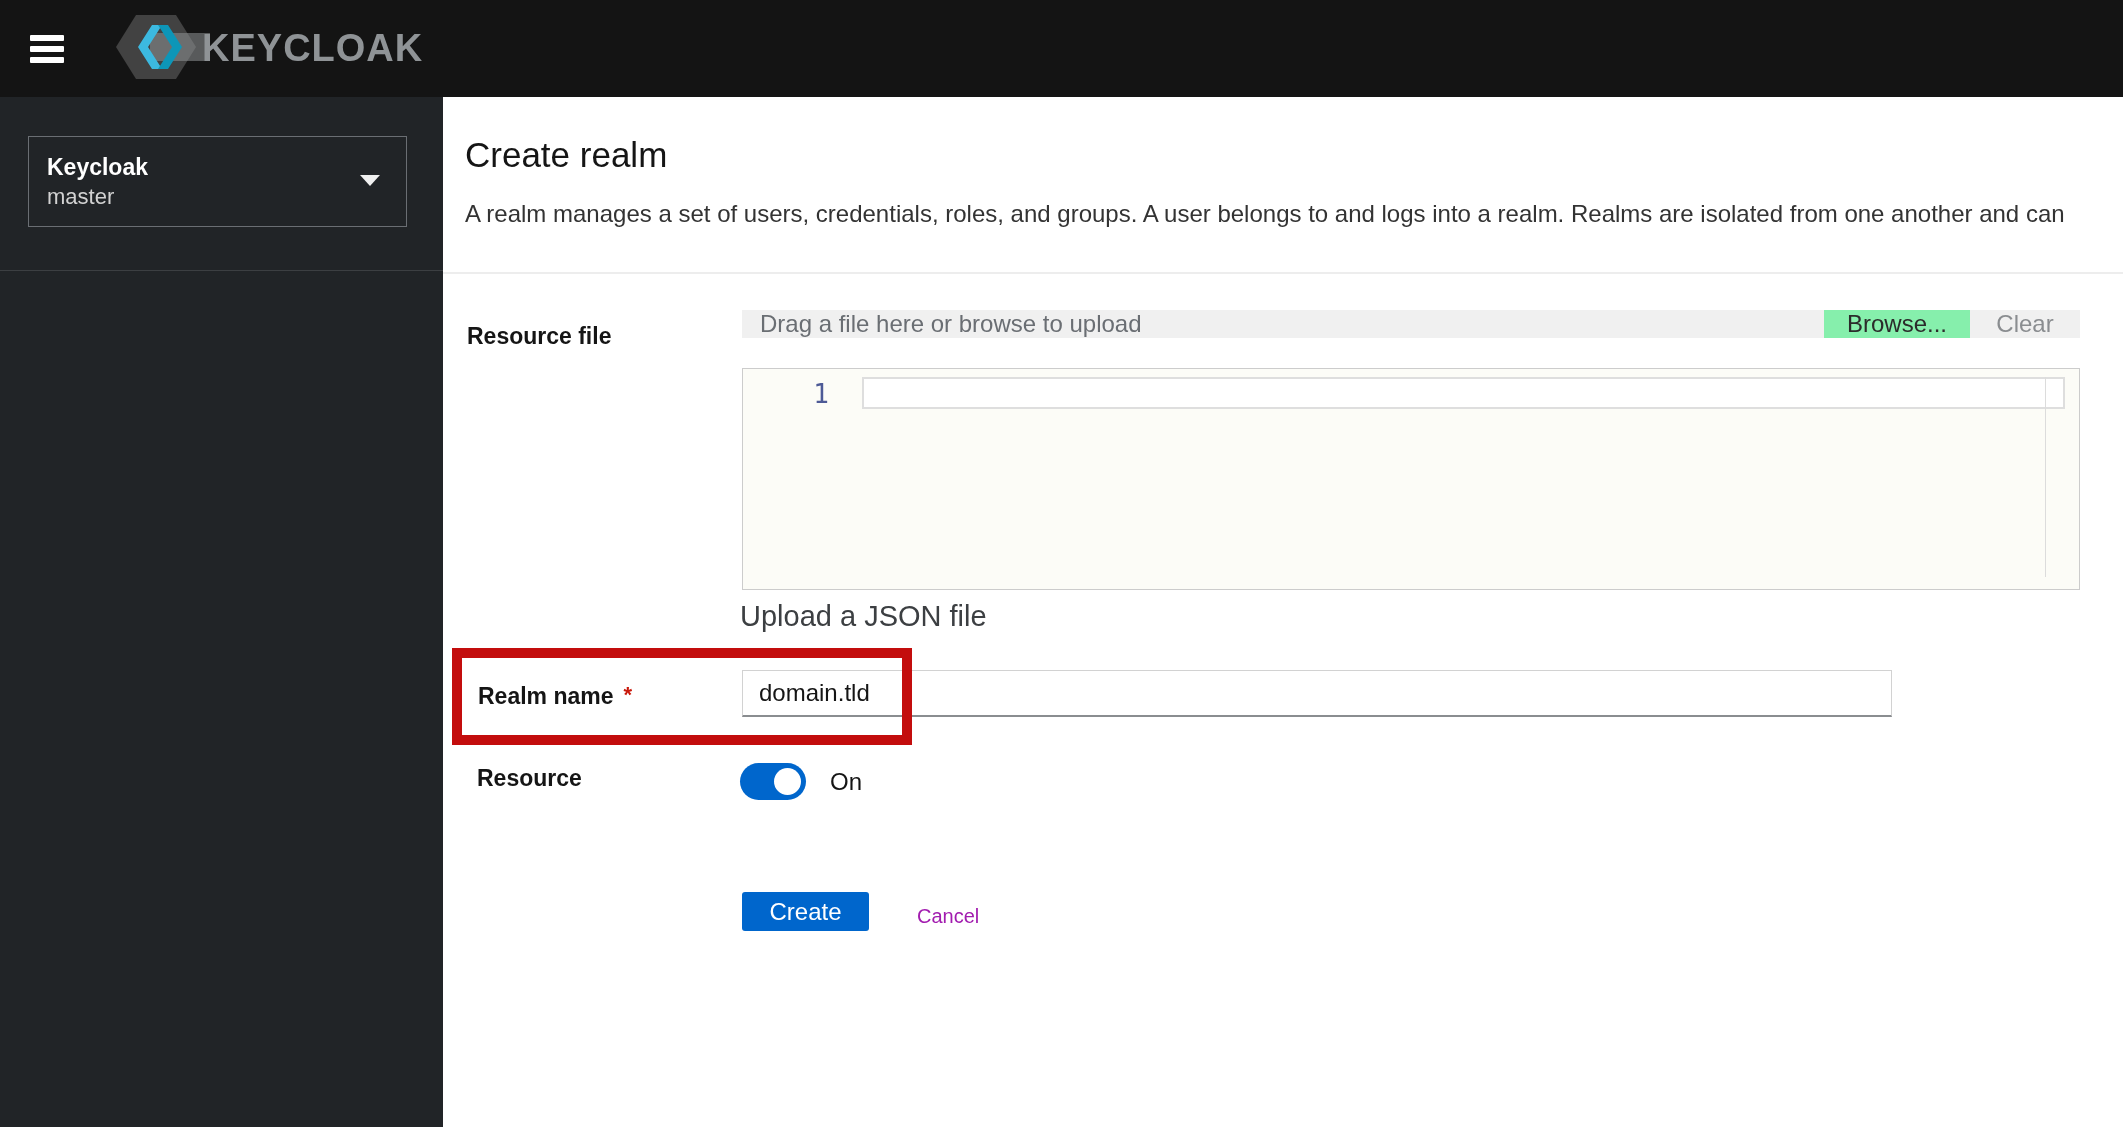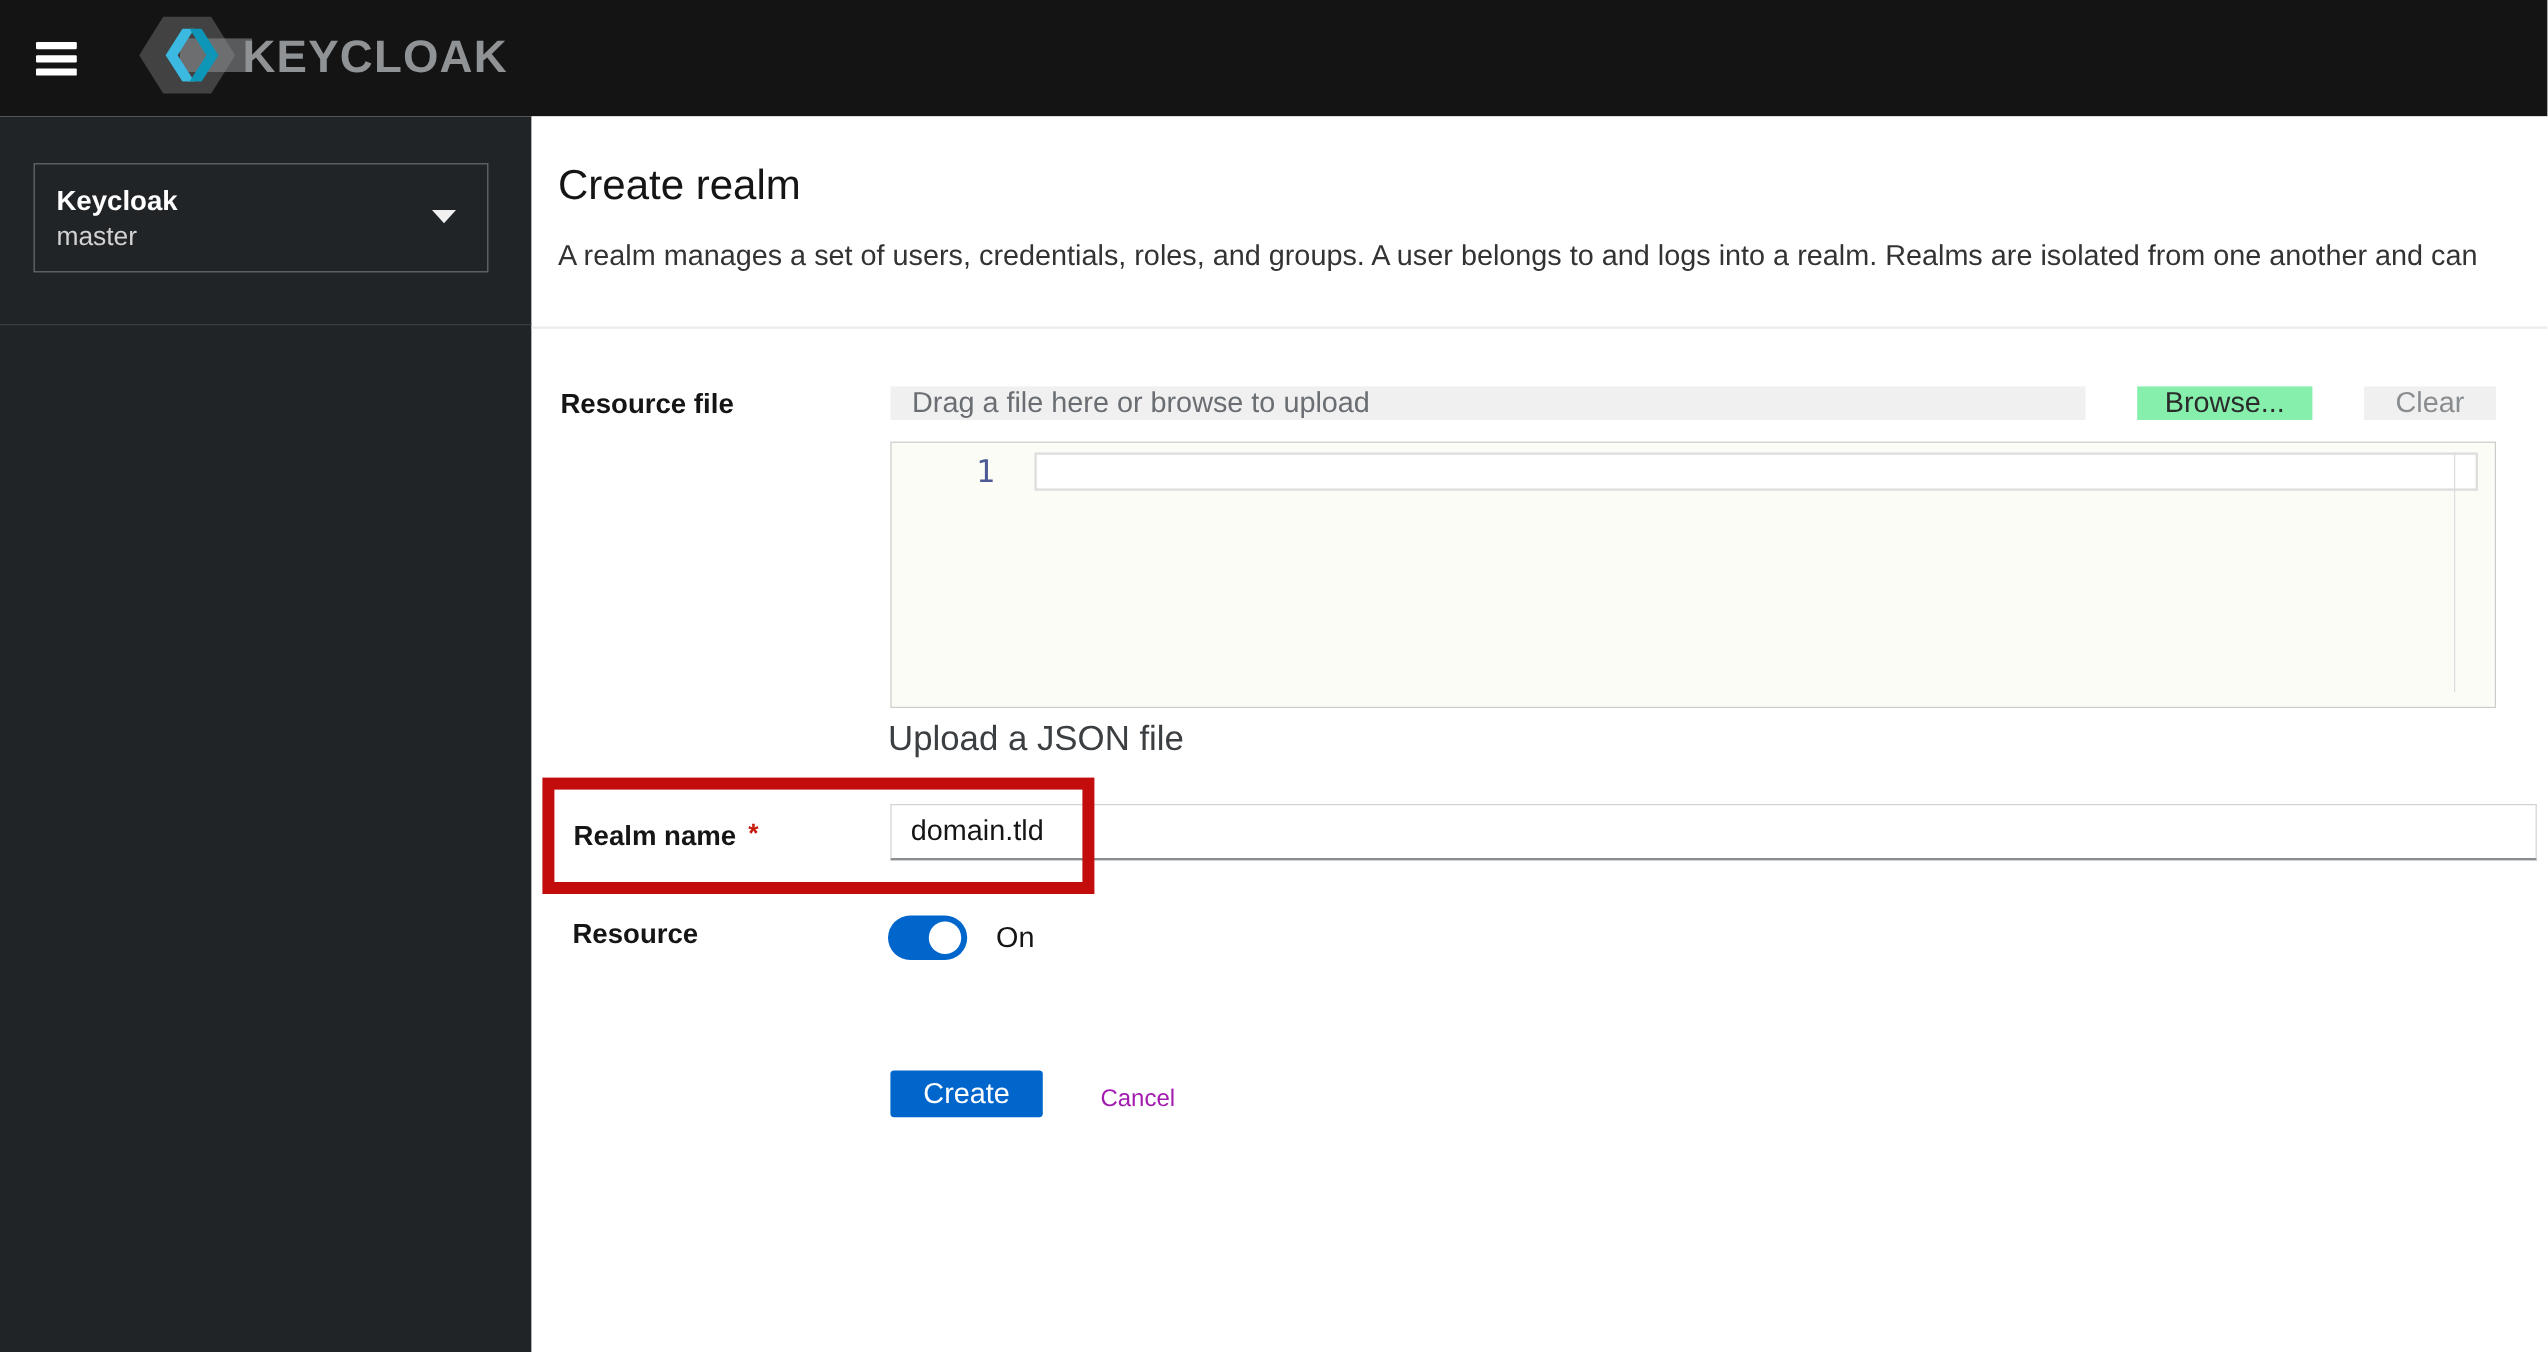--- a/index.html
+++ b/index.html
@@ -71,21 +71,21 @@
 
   .field-label {
     position: absolute;
     font-size: 23px; font-weight: 700; color: #151515;
   }
   .required-star { color: #c9190b; font-size: 22px; margin-left: 10px; vertical-align: 2px; }
 
   
   .upload-bar {
     position: absolute; left: 299px; top: 213px; width: 1338px; height: 52px;
-    display: flex; align-items: center; gap: 43px;
+    display: flex; align-items: flex-start;
   }
   .upload-placeholder {
     flex: 1; border: none; outline: none;
     background: #f0f0f0; color: #6a6e73;
     font-size: 24px; font-family: "Liberation Sans", sans-serif;
     padding: 0 18px;
   }
   .upload-placeholder::placeholder { color: #6a6e73; opacity: 1; }
   .btn-browse {
     width: 146px; background: #86efac; border: none; cursor: pointer;
@@ -115,21 +115,21 @@
     position: absolute; left: 1302px; top: 8px; width: 1px; height: 200px;
     background: #dcdcdc;
   }
   .helper-text {
     position: absolute; left: 297px; top: 503px;
     font-size: 29px; color: #3c3f42;
   }
 
   
   .realm-input {
-    position: absolute; left: 299px; top: 573px; width: 1372px; height: 47px;
+    position: absolute; left: 299px; top: 573px; width: 1150px; height: 47px;
     border: 1px solid #d2d2d2; border-bottom: 2px solid #8a8d90;
     background: #ffffff; outline: none;
     font-size: 24px; color: #151515; font-family: "Liberation Sans", sans-serif;
     padding: 0 16px;
   }
   .annotation-box {
     position: absolute; left: 9px; top: 551px; width: 460px; height: 97px;
     border: 10px solid #c30d0d;
     pointer-events: none; z-index: 5;
   }

